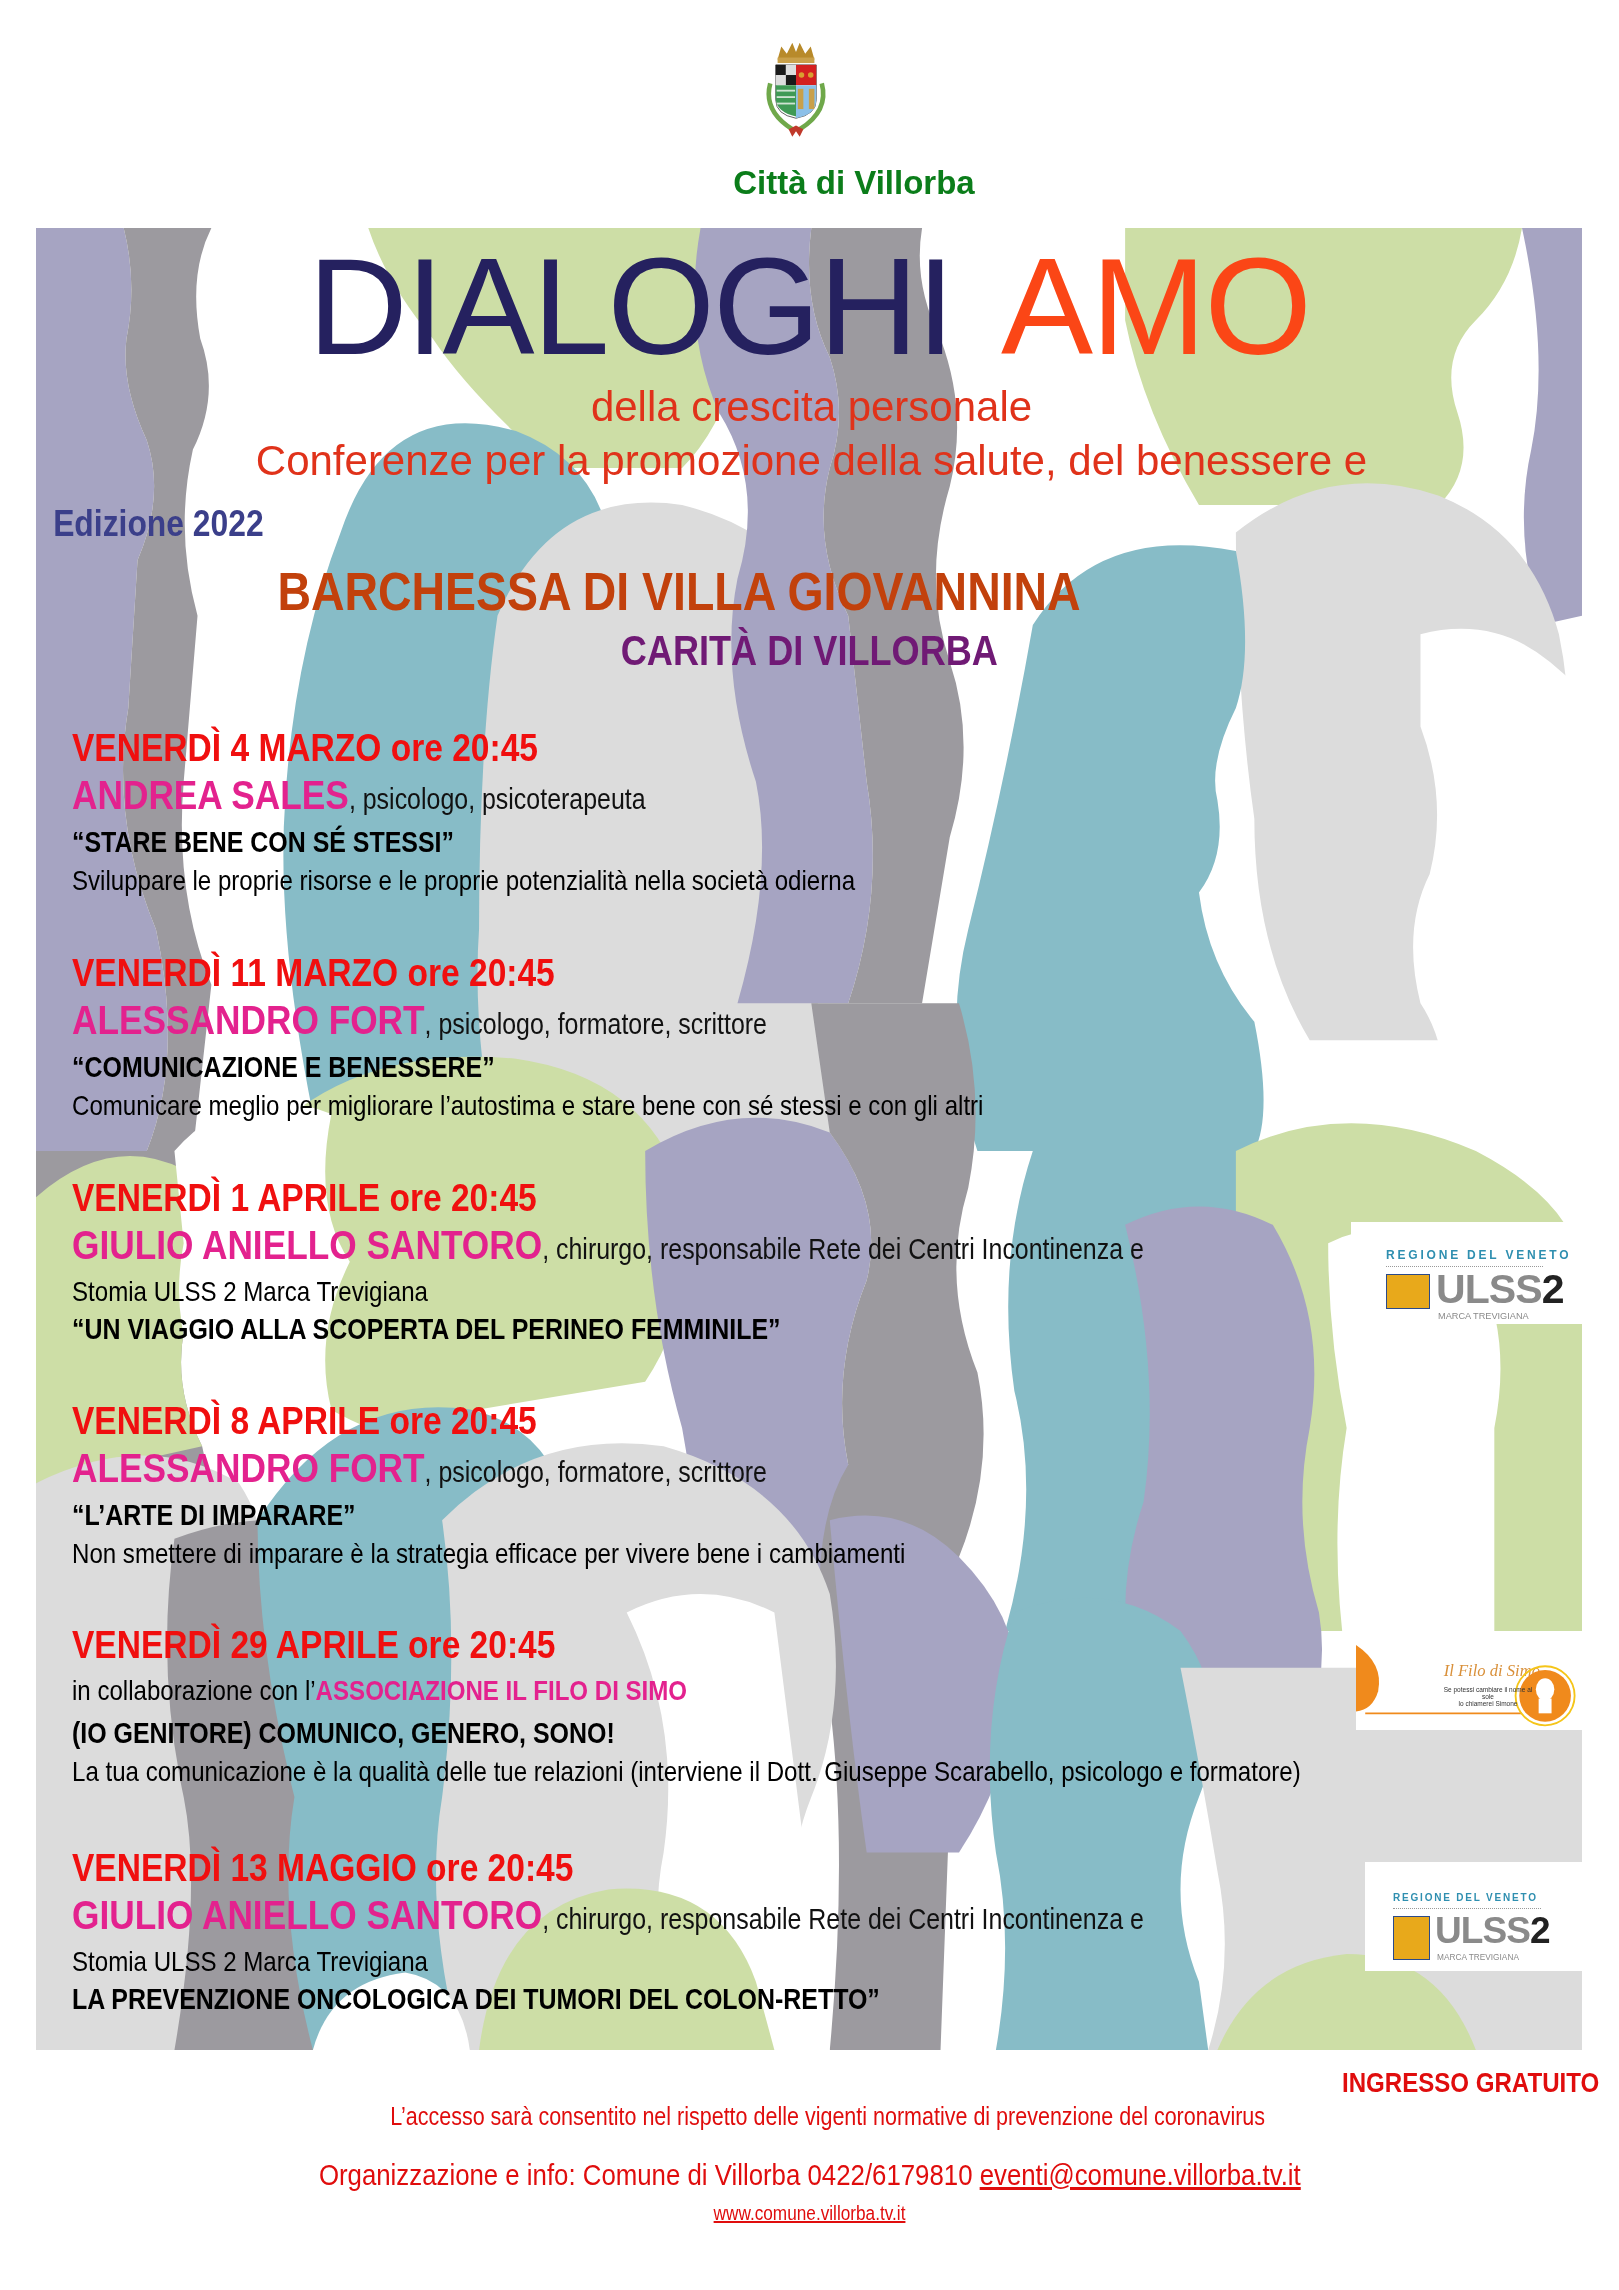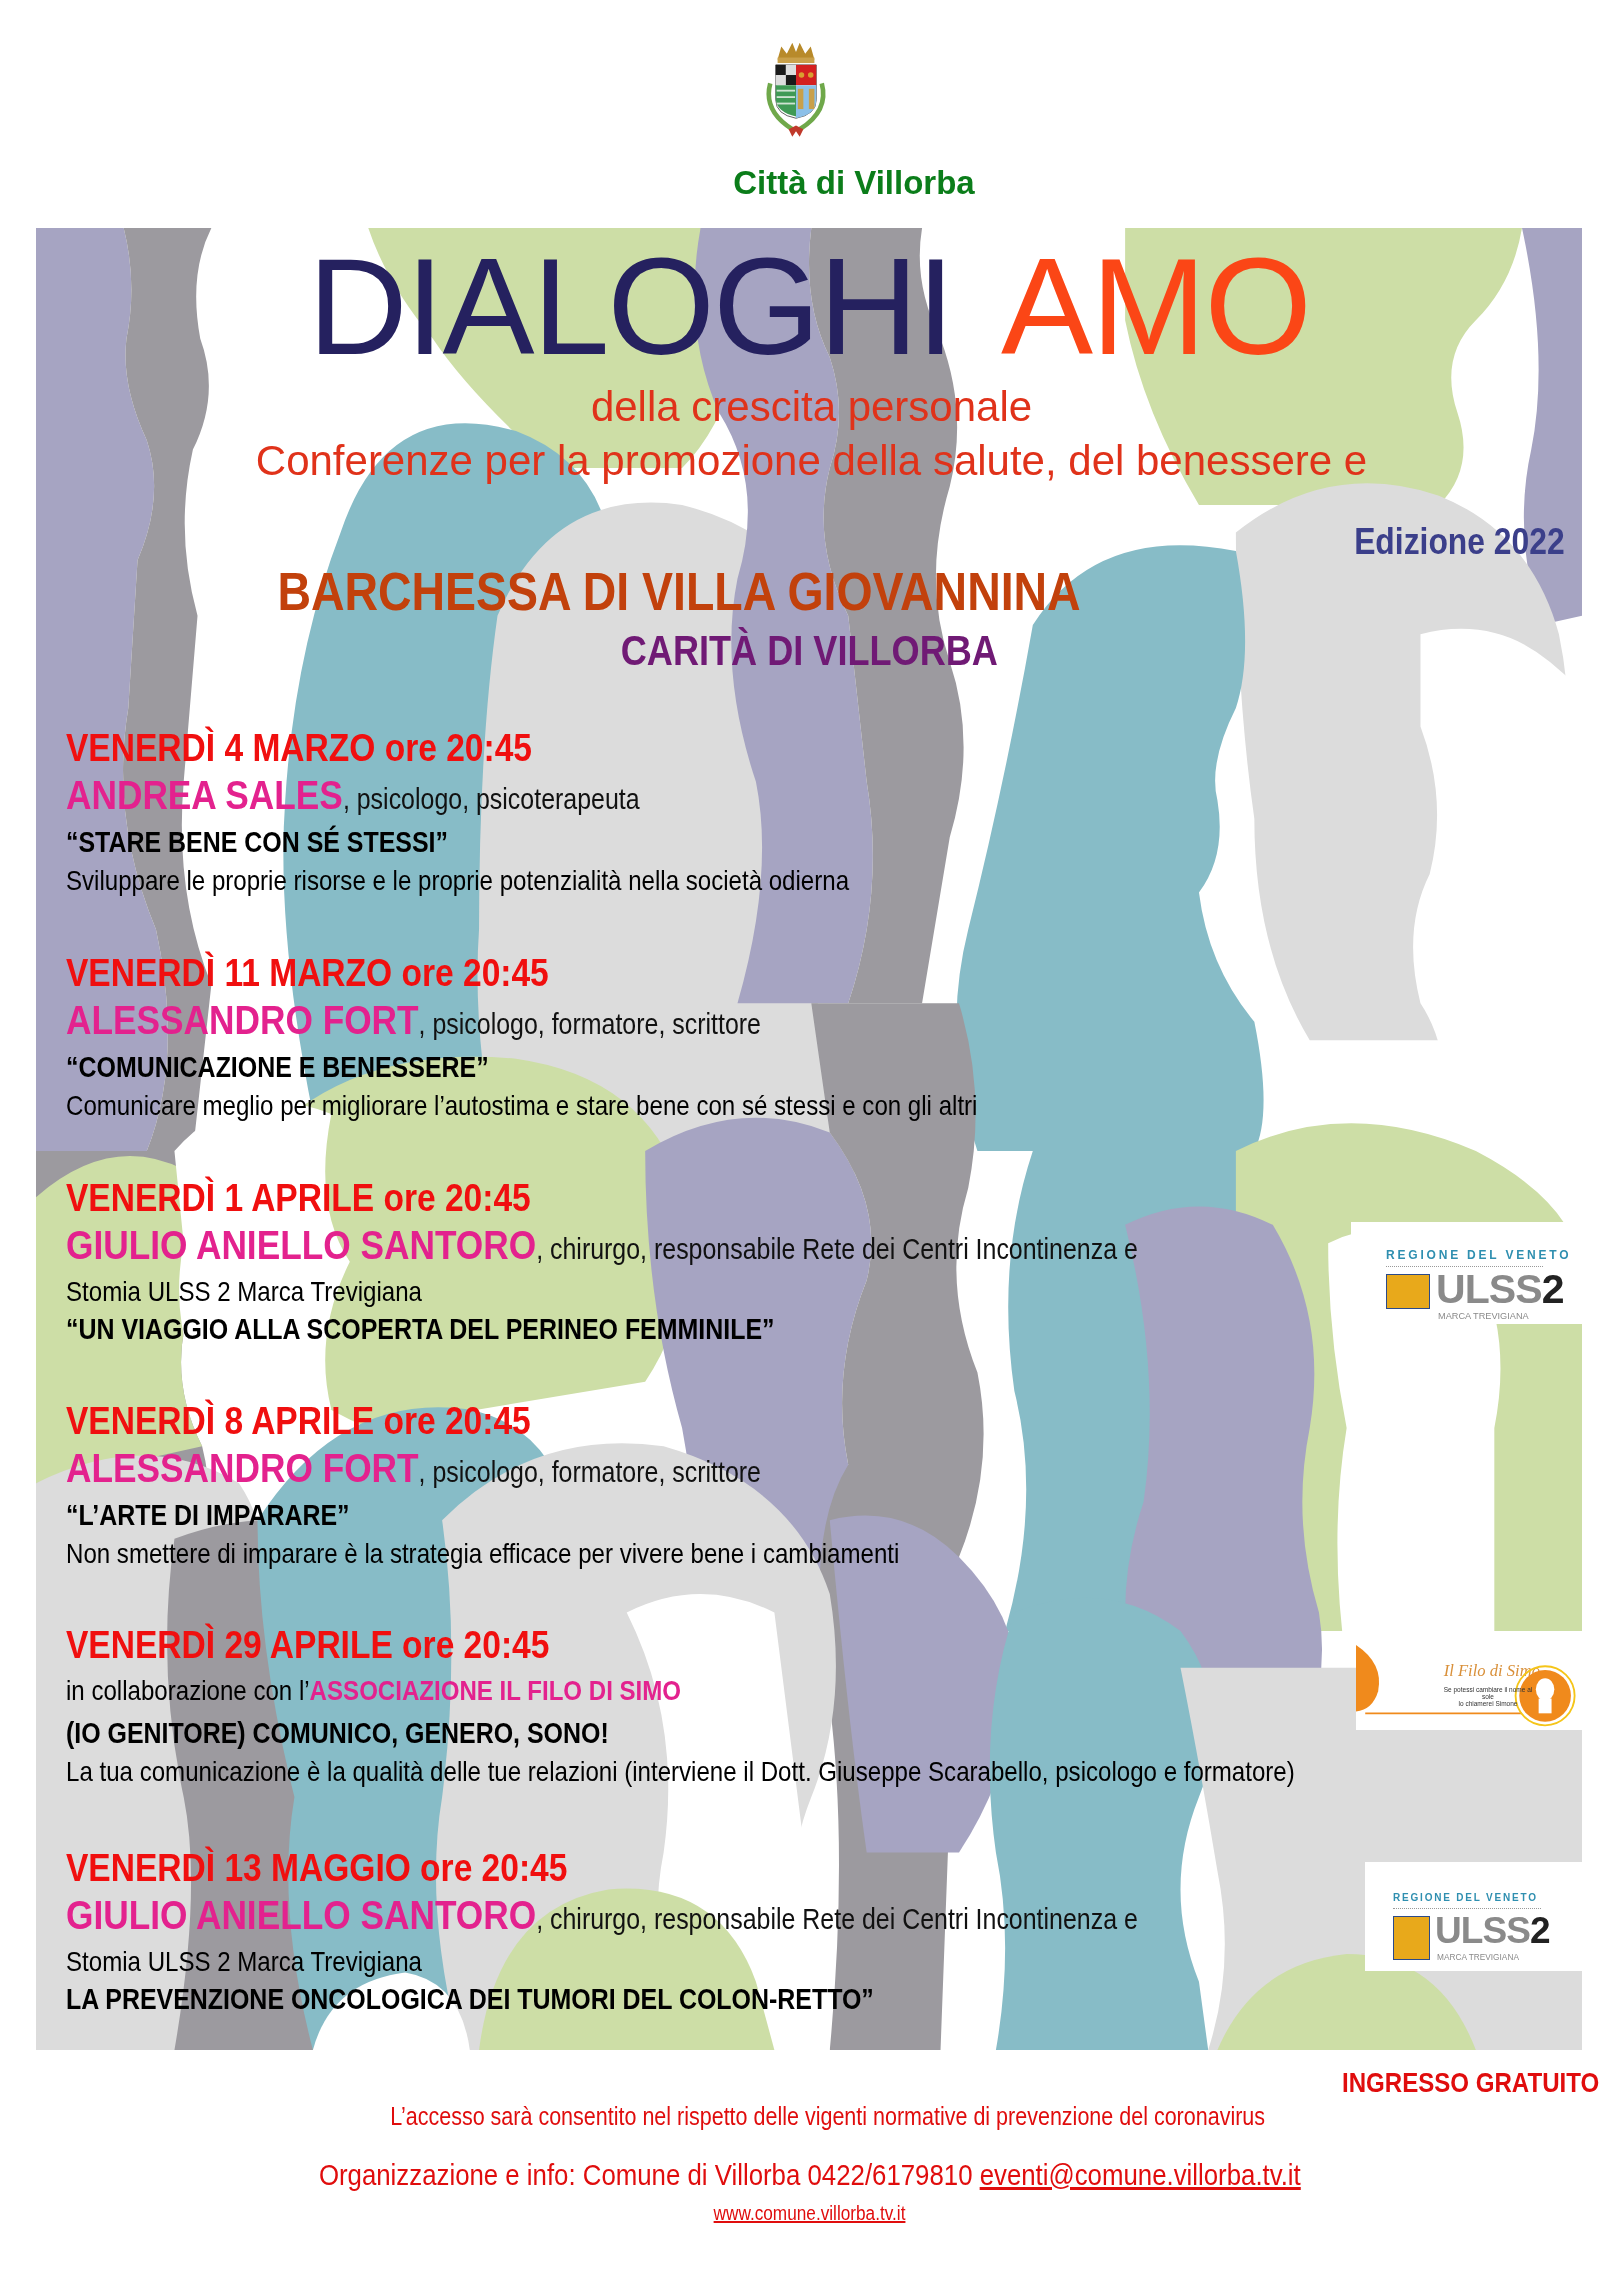--- a/index.html
+++ b/index.html
@@ -9,25 +9,25 @@
   .crest { left:750px; top:37px; width:83px; width:92px; height:111px; }
   .city { left:0; width:1620px; top:164px; text-align:center; color:#0b7d1a; font-weight:bold; font-size:33px;padding-left:44px; }
   
   .panel { left:36px; top:228px; width:1546px; height:1822px; background:#ffffff; overflow:hidden; }
   .panel svg.bg { position:absolute; left:0; top:0; }
   .content { position:absolute; left:0; top:0; width:1546px; height:1822px; }
   .title { position:absolute; left:0; top:0; width:1546px; text-align:center; top:9.2px; font-size:138px; line-height:138px; letter-spacing:-1.8px; }
   .title .a { color:#25215f; }
   .title .b { color:#fb4616;margin-left:48px; }
   .subtitle { position:absolute; left:37px; width:1477px; top:152px; text-align:center; color:#e0321a; font-size:42px; line-height:54px; }
-  .edition { position:absolute; left:0; width:1546px; top:275px; text-align:right; color:#3b3f8a; font-weight:bold; font-size:37px;margin-top:18px; }
+  .edition { position:absolute; left:0; width:1546px; top:275px; text-align:left; color:#3b3f8a; font-weight:bold; font-size:37px; }
   .venue { position:absolute; left:0; width:1286px; top:332px; text-align:center; color:#c2410c; font-weight:bold; font-size:54px; }
   .place { position:absolute; left:0; width:1546px; top:399px; text-align:center; color:#701a75; font-weight:bold; font-size:42px; }
 
-  .event { position:absolute; left:30px; width:1440px; }
+  .event { position:absolute; left:36px; width:1440px; }
   .cond { display:inline-block; transform-origin:left center; transform:scaleX(0.86); white-space:nowrap; }
   .date { color:#f00f0f; font-weight:bold; font-size:39px; line-height:46px; }
   .speaker-line { font-size:29px; line-height:48px; color:#111; }
   .speaker { color:#e3228e; font-weight:bold; font-size:41px; }
   .topic { font-weight:bold; font-size:29px; line-height:39px; color:#000; }
   .desc { font-size:28px; line-height:37px; color:#000; }
   .small { font-size:28px; line-height:37px; color:#000; }
   .assoc { color:#e3228e; font-weight:bold; }
 
   .logo-box { position:absolute; background:#ffffff; }

